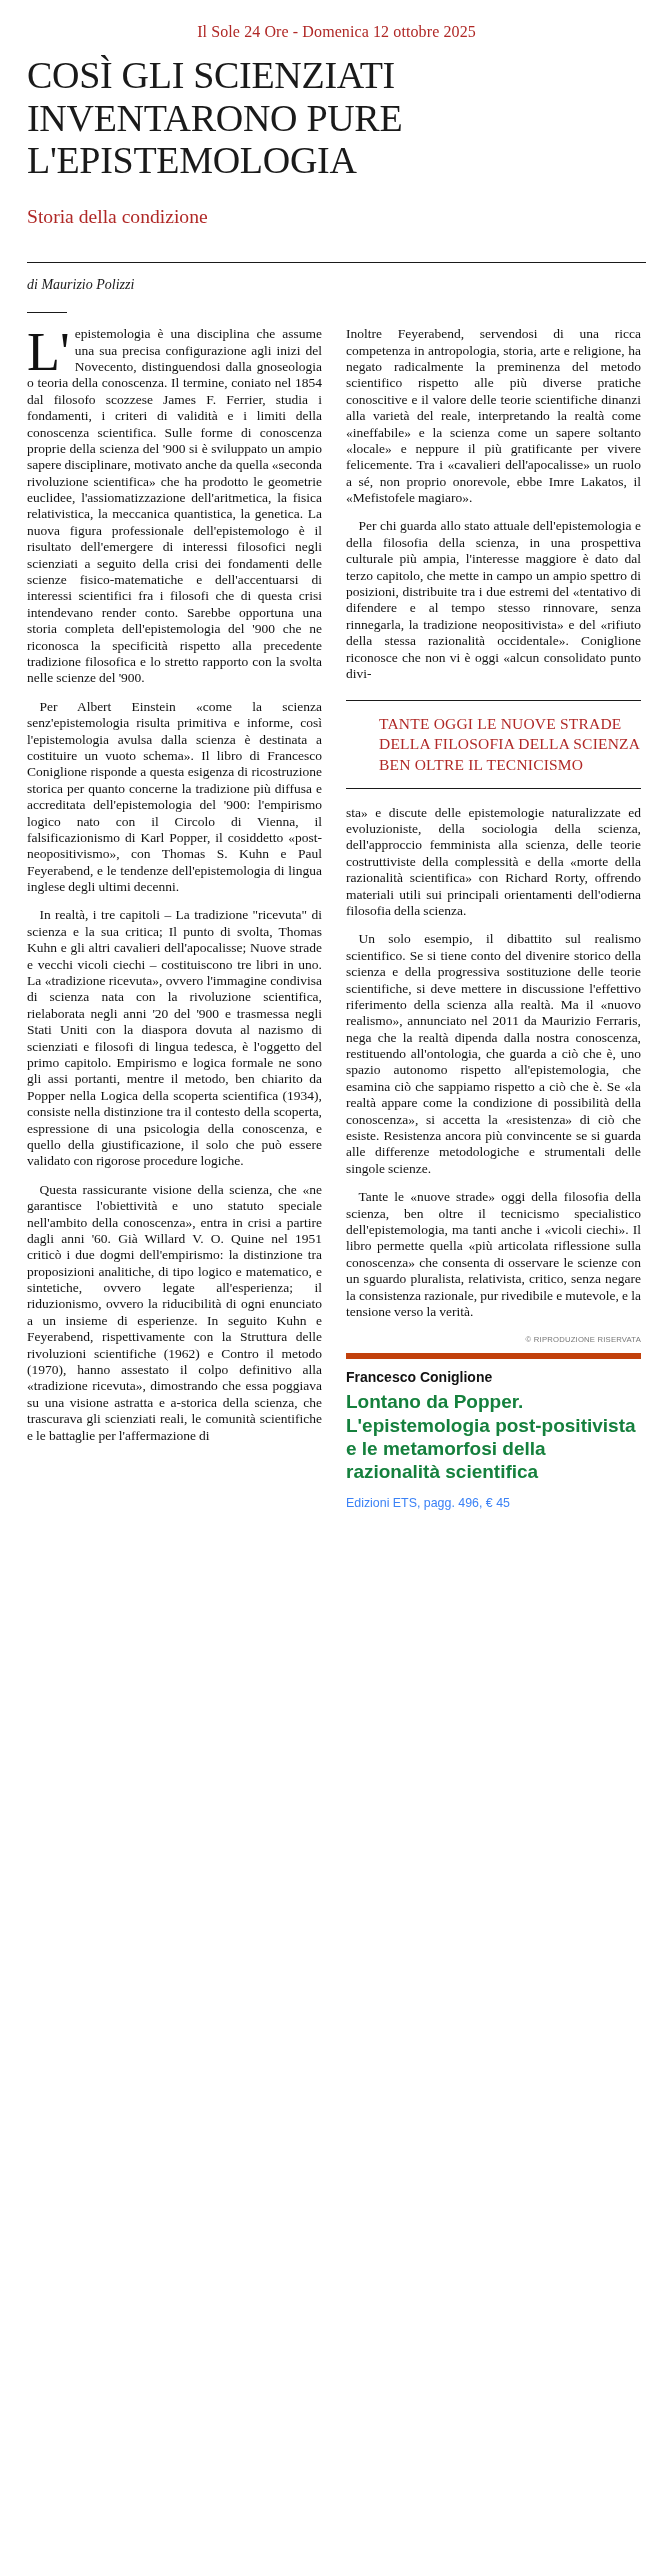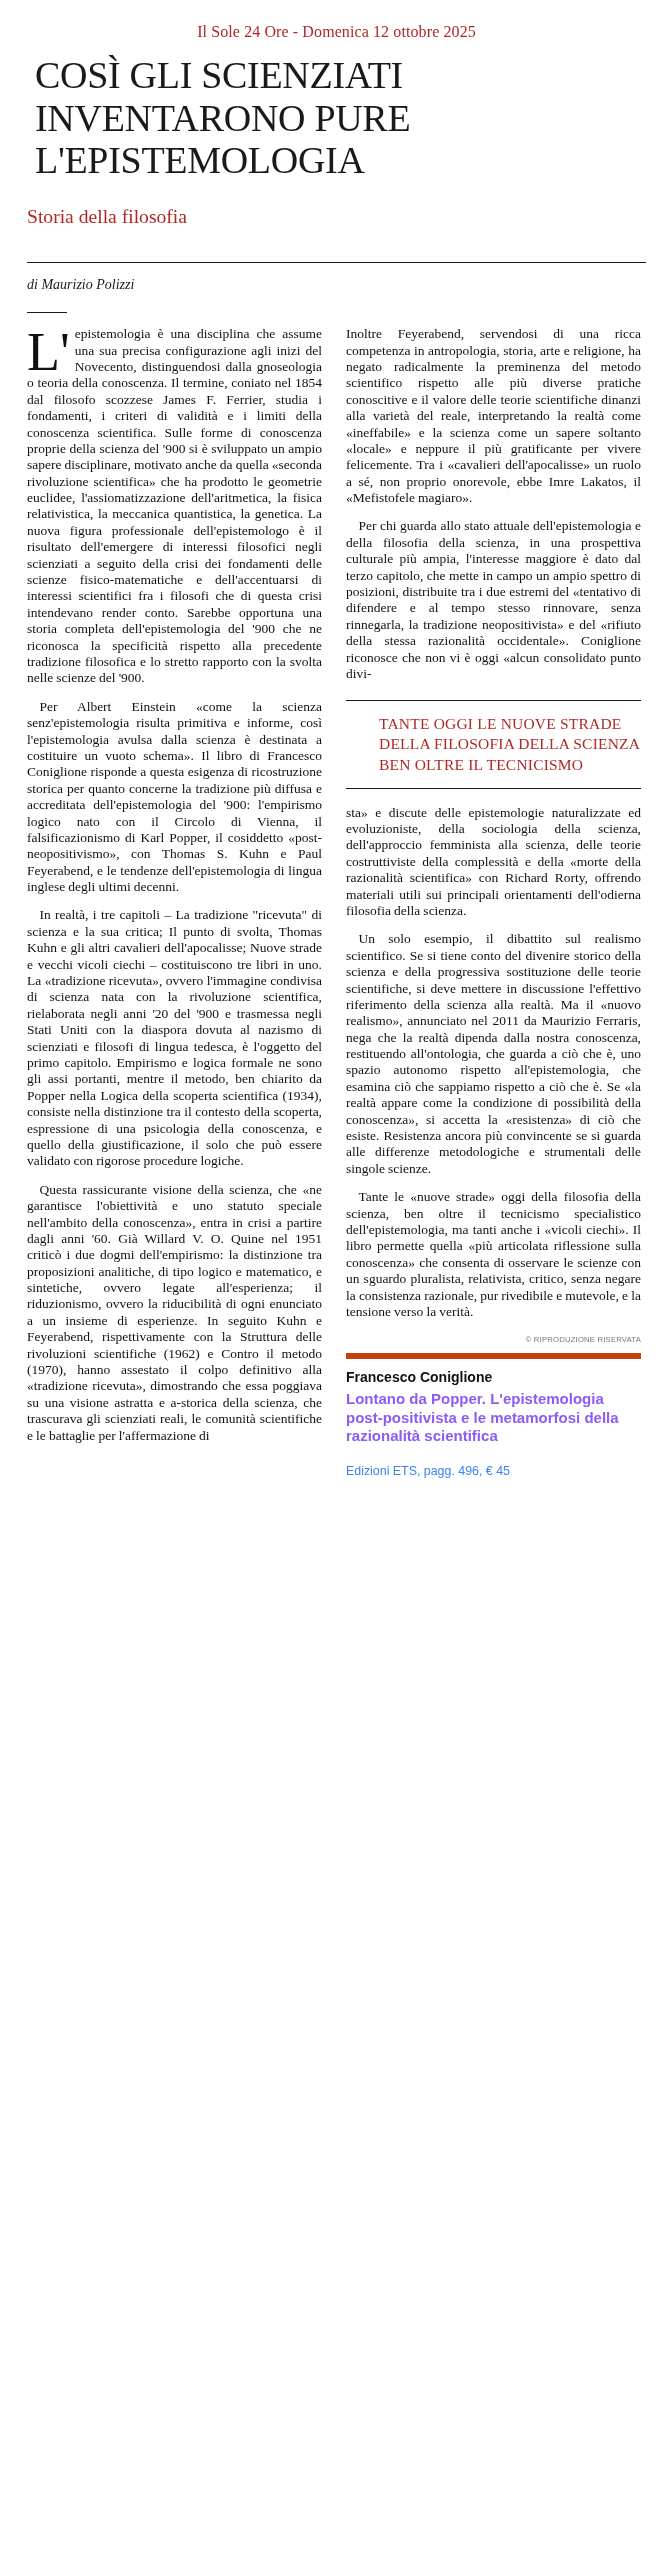--- a/index.html
+++ b/index.html
@@ -34,21 +34,21 @@
     text-align: center;
     letter-spacing: 0.1px;
     margin-bottom: 13.4px;
   }
   .headline {
     font-family: "Liberation Serif", serif;
     font-size: 38px;
     line-height: 1.11;
     letter-spacing: -0.3px;
     color: #1a1a1a;
-    margin: 0 0 25px 8px;
+    margin: 0 0 25px 0;
     font-weight: normal;
   }
   .kicker {
     color: #b02826;
     font-size: 19.6px;
     font-family: "Liberation Serif", serif;
     margin: 0 0 34px 0;
   }
   .rule-top {
     border: none;
@@ -143,40 +143,40 @@
   .book-author {
     font-family: "Liberation Sans", sans-serif;
     font-weight: bold;
     font-size: 14px;
     color: #111;
     margin-bottom: 5.2px;
   }
   .book-title {
     font-family: "Liberation Sans", sans-serif;
     font-weight: bold;
-    font-size: 15px;
-    color: #8b5cf6;
+    font-size: 19px;
+    color: #15803d;
     line-height: 1.22;
-    margin-bottom: 19px;
+    margin-bottom: 13px;
   }
   .book-pub {
     font-family: "Liberation Sans", sans-serif;
     font-size: 12.4px;
     color: #3b82f6;
   }
 </style>
 </head>
 <body>
 
 <div class="page">
 
   <div class="masthead">
     <div class="masthead-line">Il Sole 24 Ore - Domenica 12 ottobre 2025</div>
     <h1 class="headline">COSÌ GLI SCIENZIATI INVENTARONO PURE L'EPISTEMOLOGIA</h1>
-    <div class="kicker">Storia della filosofia</div>
+    <div class="kicker">Storia della condizione</div>
     <hr class="rule-top">
   </div>
 
   <div class="body-area">
     <div style="height:14.4px"></div>
     <div class="byline">di Maurizio Polizzi</div>
     <hr class="rule-short">
 
     <div class="cols">
 

